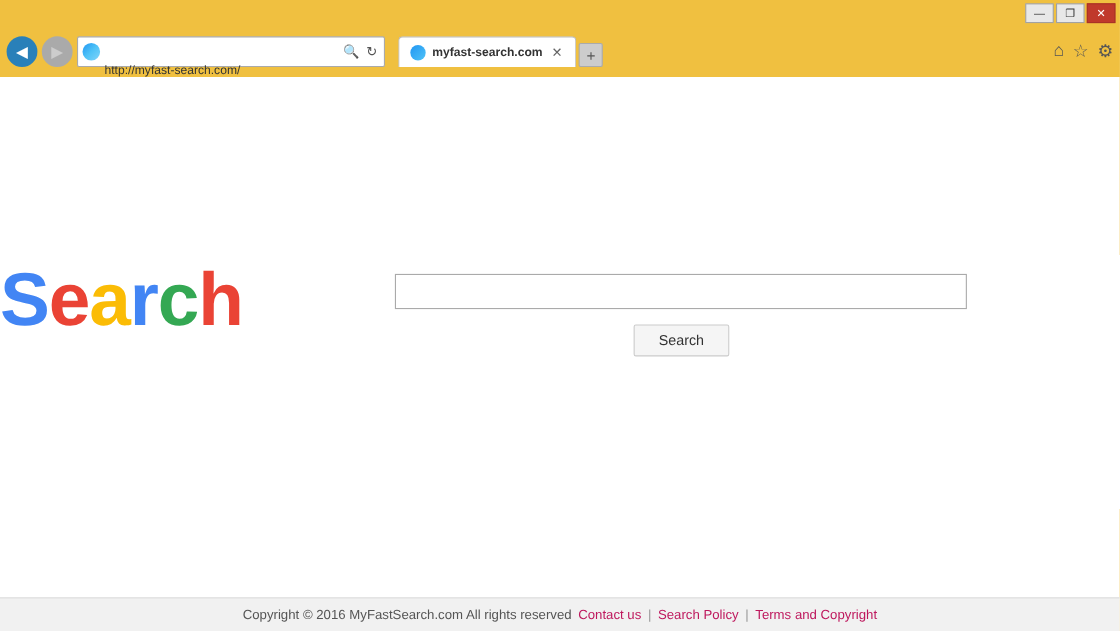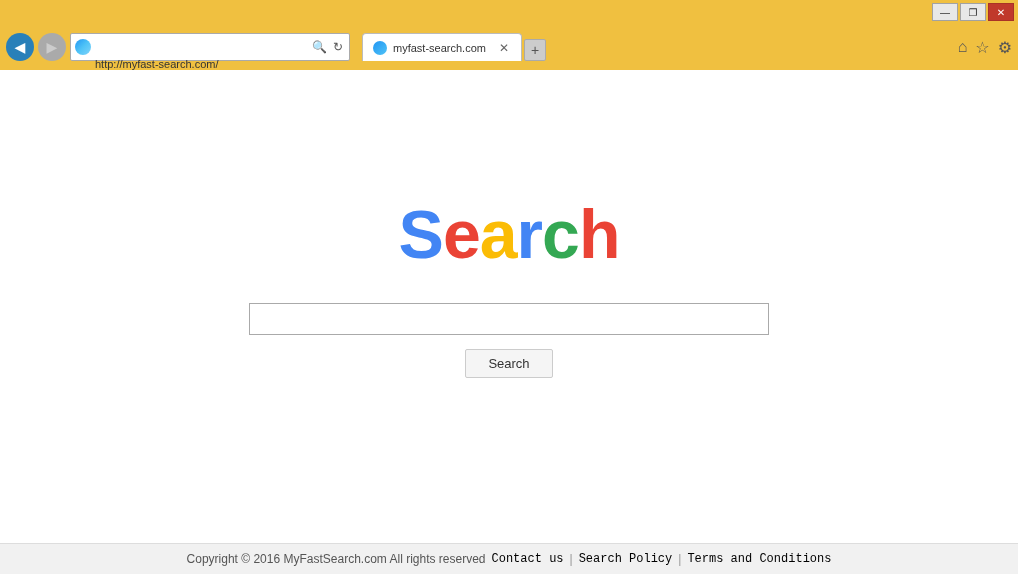--- a/index.html
+++ b/index.html
@@ -157,20 +157,21 @@
       background: linear-gradient(135deg, #2196F3, #4FC3F7);
       flex-shrink: 0;
     }
 
     .tab .tab-label {
       flex: 1;
       font-size: 11px;
       white-space: nowrap;
       overflow: hidden;
       text-overflow: ellipsis;
+      font-weight: bold;
     }
 
     .tab .tab-close {
       width: 14px;
       height: 14px;
       border: none;
       background: none;
       cursor: pointer;
       font-size: 12px;
       color: #666;
@@ -212,21 +213,21 @@
       flex: 1;
       background: white;
       display: flex;
       flex-direction: column;
     }
 
     
     .page-content {
       flex: 1;
       display: flex;
-      flex-direction: column;
+      flex-direction: row;
       align-items: center;
       justify-content: center;
       padding-bottom: 40px;
     }
 
     .logo-text {
       font-size: 68px;
       font-weight: bold;
       letter-spacing: -1px;
       margin-bottom: 30px;
@@ -274,24 +275,23 @@
       padding: 8px 16px;
       font-size: 12px;
       color: #555;
       display: flex;
       align-items: flex-end;
       justify-content: center;
       gap: 6px;
     }
 
     .footer-link {
-      color: #000000;
+      color: #be185d;
       text-decoration: none;
       cursor: pointer;
-      font-family: Liberation Mono, monospace;
     }
 
     .footer-separator {
       color: #999;
     }
   </style>
 </head>
 <body>
 
 <div class="title-bar">
@@ -346,16 +346,16 @@
     </div>
 
   </div>
 
   <div class="page-footer">
     <span>Copyright © 2016 MyFastSearch.com All rights reserved</span>
     <a class="footer-link">Contact us</a>
     <span class="footer-separator">|</span>
     <a class="footer-link">Search Policy</a>
     <span class="footer-separator">|</span>
-    <a class="footer-link">Terms and Conditions</a>
+    <a class="footer-link">Terms and Copyright</a>
   </div>
 
 </div>
 
 </body></html>

